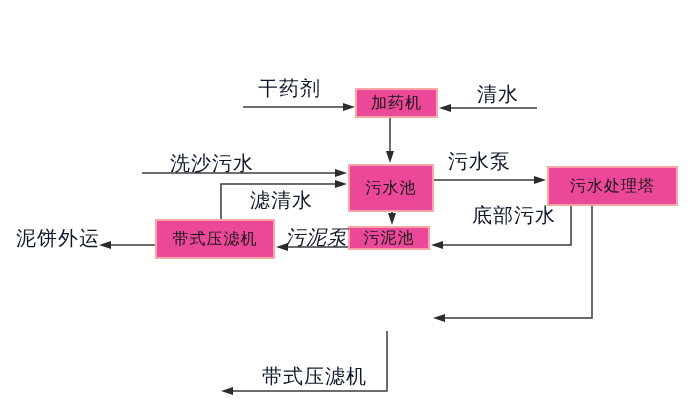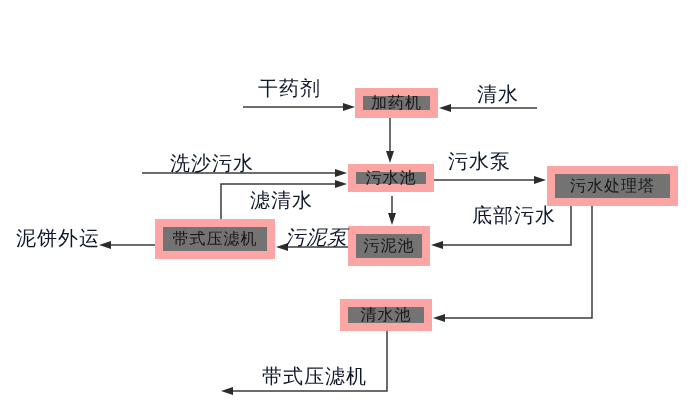--- a/index.html
+++ b/index.html
@@ -12,34 +12,34 @@
     overflow:hidden;
   }
   #wires{position:absolute;left:0;top:0;width:700px;height:420px;}
   .title{
     position:absolute;left:17px;top:13px;
     font-size:17px;font-weight:bold;letter-spacing:1.5px;
     color:#0a0a0a;white-space:nowrap;
   }
   .node{
     position:absolute;box-sizing:border-box;
-    border:8px solid #fca5a5;background:#737373;
+    border:2px solid #fca5a5;background:#ec4899;
     display:flex;align-items:center;justify-content:center;
     font-size:16px;letter-spacing:1px;color:#161616;
     white-space:nowrap;
   }
   .lbl{
     position:absolute;font-size:20px;letter-spacing:1px;
     color:#0f172a;white-space:nowrap;line-height:1;
   }
   
   .n-dosing{left:355px;top:88px;width:83px;height:30px;}
-  .n-sewage{left:348px;top:164px;width:86px;height:28px;}
+  .n-sewage{left:348px;top:164px;width:86px;height:48px;}
   .n-tower{left:547px;top:166px;width:131px;height:40px;}
-  .n-sludge{left:348px;top:226px;width:82px;height:40px;}
+  .n-sludge{left:348px;top:226px;width:82px;height:24px;}
   .n-press{left:155px;top:219px;width:120px;height:40px;}
   .n-clean{left:340px;top:299px;width:92px;height:32px;}
   
   .l-dry{left:258px;top:78px;}
   .l-cw{left:477px;top:84px;}
   .l-sand{left:170px;top:153px;}
   .l-filt{left:250px;top:190px;}
   .l-spump{left:448px;top:151px;}
   .l-bottom{left:472px;top:205px;}
   .l-slpump{left:285px;top:227px;font-style:italic;}
@@ -91,21 +91,20 @@
 
     <polyline points="387,331 387,391 232,391"></polyline>
     <polygon points="221,391 233,387 233,395"></polygon>
   </svg>
 
   <div class="node n-dosing">加药机</div>
   <div class="node n-sewage">污水池</div>
   <div class="node n-tower">污水处理塔</div>
   <div class="node n-sludge">污泥池</div>
   <div class="node n-press">带式压滤机</div>
-  <div class="node n-clean">清水池</div>
 
   <div class="lbl l-dry">干药剂</div>
   <div class="lbl l-cw">清水</div>
   <div class="lbl l-sand">洗沙污水</div>
   <div class="lbl l-filt">滤清水</div>
   <div class="lbl l-spump">污水泵</div>
   <div class="lbl l-bottom">底部污水</div>
   <div class="lbl l-slpump">污泥泵</div>
   <div class="lbl l-mud">泥饼外运</div>
   <div class="lbl l-recycle">带式压滤机</div>

